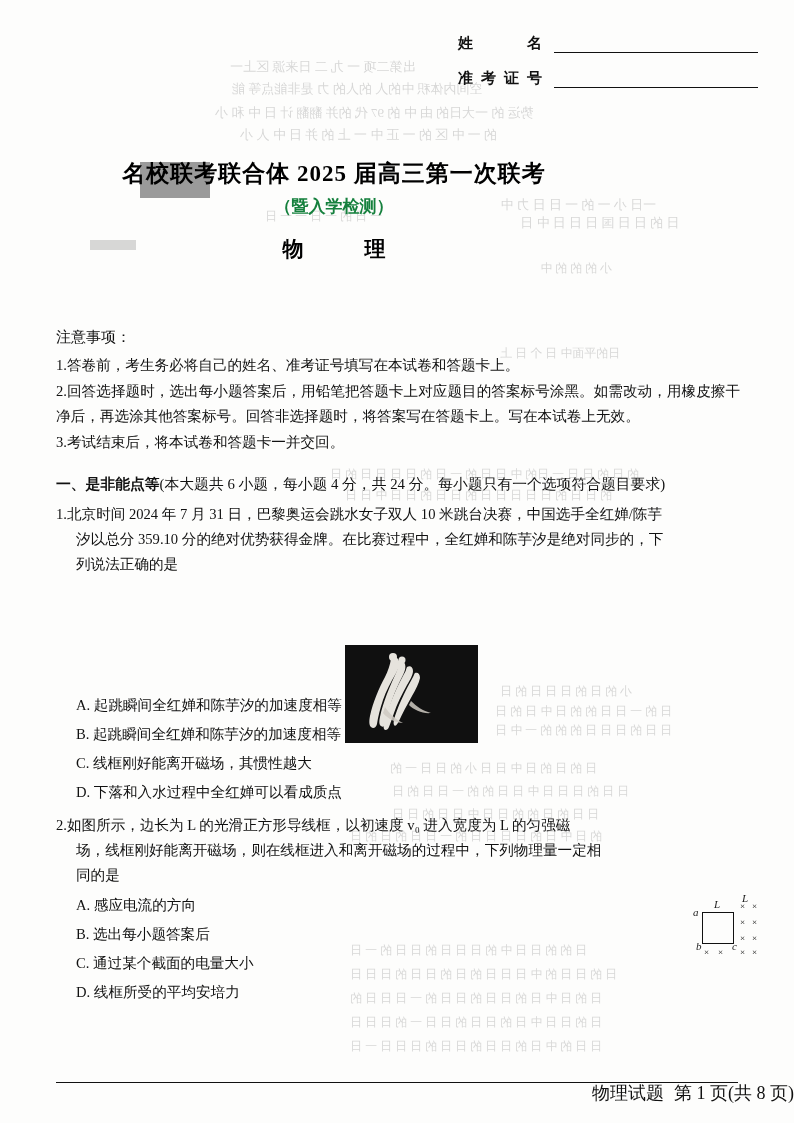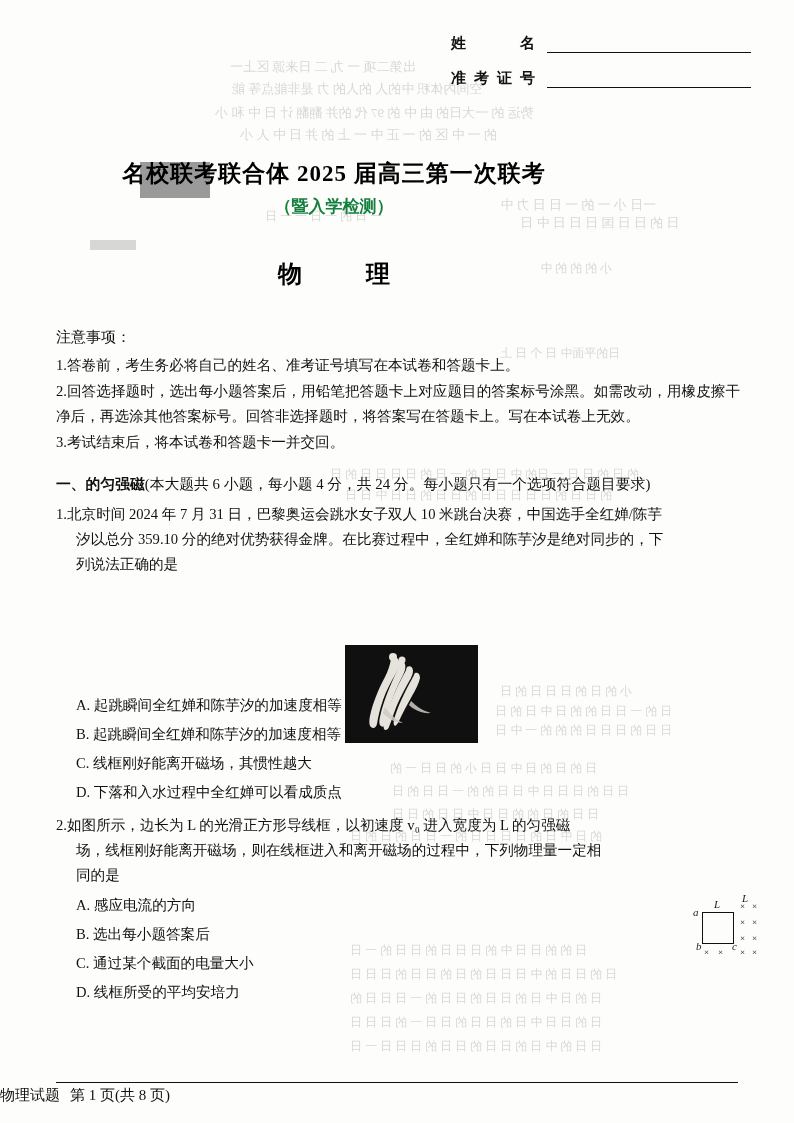--- a/index.html
+++ b/index.html
@@ -35,21 +35,21 @@
     position: absolute;
     background: #c9c9c9;
     opacity: .75;
     pointer-events: none;
   }
 
   
   .hdr-fields {
     position: absolute;
     top: 34px;
-    right: 43px;
+    right: 36px;
     width: 300px;
     font-size: 15px;
     font-family: "Liberation Sans", sans-serif;
   }
   .hdr-row {
     display: flex;
     align-items: flex-end;
     margin-bottom: 16px;
   }
   .hdr-label {
@@ -80,22 +80,22 @@
     color: #000;
     font-family: "Liberation Serif", serif;
   }
   .doc-subtitle {
     margin-top: 6px;
     font-size: 17px;
     font-weight: 700;
     color: #15803d;
   }
   .subject {
-    margin-top: 40px;
-    font-size: 24px;
+    margin-top: 17px;
+    font-size: 21px;
     font-weight: 700;
     letter-spacing: 20px;
     padding-left: 20px;
     color: #000;
   }
 
   .black-box {
     position: absolute;
     left: 140px;
     top: 162px;
@@ -184,22 +184,22 @@
     position: absolute;
     font-style: italic;
     font-size: 11px;
   }
 
   .footer {
     position: absolute;
     bottom: 18px;
     left: 0;
     width: 794px;
-    text-align: left;
-    font-size: 15px;
+    text-align: right;
+    font-size: 18px;
     color: #111;
   }
   .footer .ft-sep { display:inline-block; width: 10px; }
   .hr-top {
     position: absolute;
     left: 56px;
     right: 56px;
     bottom: 40px;
     border-top: 1px solid #111;
   }
@@ -256,21 +256,21 @@
   </div>
 
   <div class="content">
 
     <div class="notice-title">注意事项：</div>
     <p class="notice-item">1.答卷前，考生务必将自己的姓名、准考证号填写在本试卷和答题卡上。</p>
     <p class="notice-item">2.回答选择题时，选出每小题答案后，用铅笔把答题卡上对应题目的答案标号涂黑。如需改动，用橡皮擦干净后，再选涂其他答案标号。回答非选择题时，将答案写在答题卡上。写在本试卷上无效。</p>
     <p class="notice-item">3.考试结束后，将本试卷和答题卡一并交回。</p>
 
     <div class="section-head">
-      <b>一、的匀强磁</b><span>(本大题共 6 小题，每小题 4 分，共 24 分。每小题只有一个选项符合题目要求)</span>
+      <b>一、是非能点等</b><span>(本大题共 6 小题，每小题 4 分，共 24 分。每小题只有一个选项符合题目要求)</span>
     </div>
 
     <div class="q">
       <div class="q-body">
         <span>1.</span><span>北京时间 2024 年 7 月 31 日，巴黎奥运会跳水女子双人 10 米跳台决赛，中国选手全红婵/陈芋</span>
       </div>
       <div class="q-indent">汐以总分 359.10 分的绝对优势获得金牌。在比赛过程中，全红婵和陈芋汐是绝对同步的，下</div>
       <div class="q-indent">列说法正确的是</div>
 
       <div style="height:112px;"></div>

